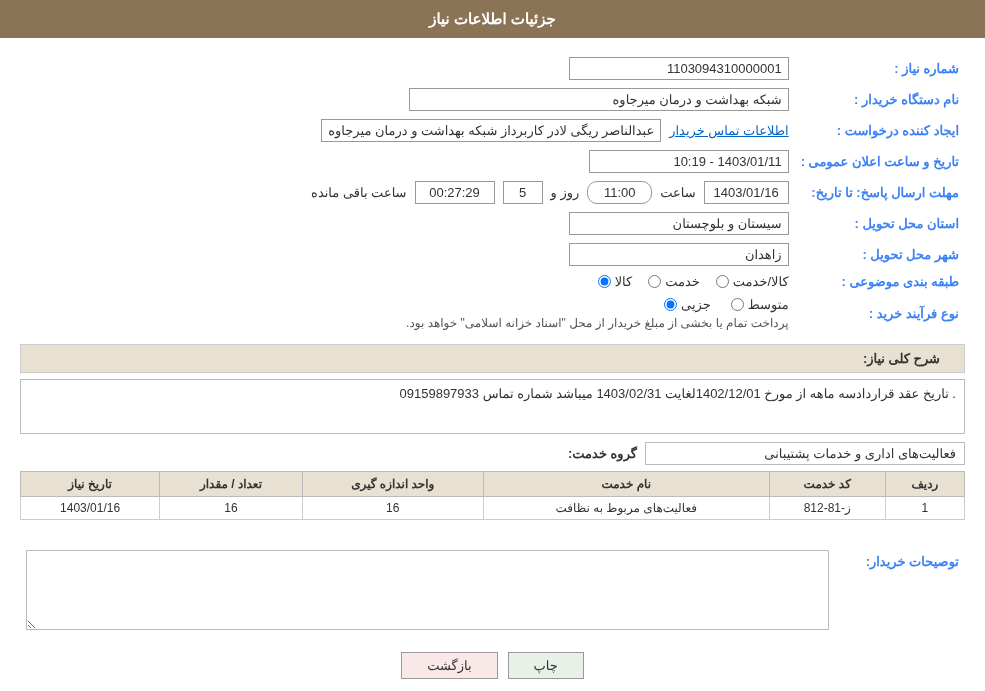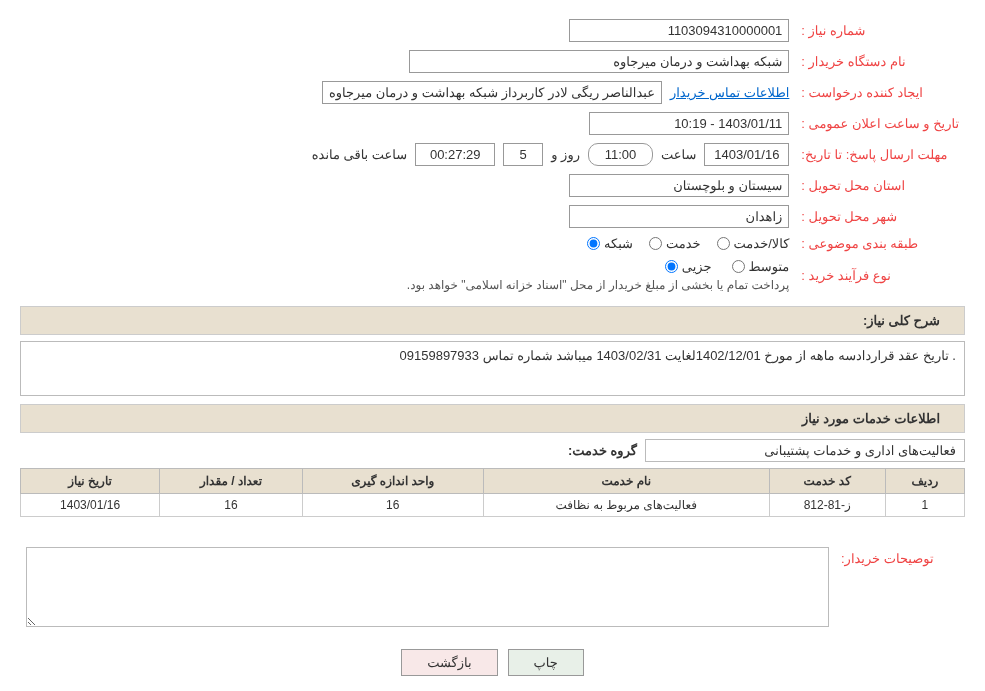--- a/index.html
+++ b/index.html
@@ -30,25 +30,25 @@
     .info-table {
       width: 100%;
       border-collapse: collapse;
       margin-bottom: 10px;
     }
     .info-table td {
       padding: 4px 6px;
       vertical-align: middle;
     }
     .label-cell {
-      font-weight: normal;
-      text-align: left;
+      font-weight: bold;
+      text-align: right;
       white-space: nowrap;
       width: 130px;
-      color: #ef4444;
+      color: #3b82f6;
     }
     .value-cell {
       text-align: right;
     }
     .input-box {
       border: 1px solid #999;
       padding: 3px 6px;
       background: #fff;
       display: inline-block;
       min-height: 22px;
@@ -165,20 +165,23 @@
       align-items: center;
       gap: 8px;
       margin-bottom: 4px;
     }
   </style>
 </head>
 <body>
 
 <div class="page-container">
 
+  <div class="header-bar">
+    <span>جزئیات اطلاعات نیاز</span>
+  </div>
 
   <div class="content-area">
 
     <table class="info-table">
 
       <tbody>
           <tr>
         <td class="label-cell">شماره نیاز :</td>
         <td class="value-cell">
           <div class="input-box" style="width:220px;">1103094310000001</div>
@@ -244,21 +247,21 @@
           <div class="radio-group">
             <div class="radio-item">
               <span>کالا/خدمت</span>
               <input type="radio" name="category" style="">
             </div>
             <div class="radio-item">
               <span>خدمت</span>
               <input type="radio" name="category" style="">
             </div>
             <div class="radio-item">
-              <span>شبکه</span>
+              <span>کالا</span>
               <input type="radio" name="category" checked="" style="">
             </div>
           </div>
         </td>
       </tr>
 
       <tr>
         <td class="label-cell">نوع فرآیند خرید :</td>
         <td class="value-cell">
           <div style="direction:rtl;">
@@ -279,23 +282,20 @@
     </tbody>
       </table>
 
     <div class="section-header">
       <span>شرح کلی نیاز:</span>
     </div>
     <div style="border:1px solid #bbb; padding:6px 8px; background:#fff; min-height:55px; direction:rtl; text-align:right; margin-bottom:8px;">
       <span>. تاریخ عقد قراردادسه ماهه از مورخ 1402/12/01لغایت 1403/02/31 میباشد شماره تماس 09159897933</span>
     </div>
 
-    <div class="section-header">
-      <span>اطلاعات خدمات مورد نیاز</span>
-    </div>
 
     <div class="group-service-row">
       <div style="border:1px solid #bbb; padding:3px 8px; background:#fff; min-width:320px; text-align:right;">فعالیت‌های اداری و خدمات پشتیبانی</div>
       <span style="font-weight:bold;">گروه خدمت:</span>
     </div>
 
     <table class="services-table">
       <thead>
         <tr>
           <th>ردیف</th>

